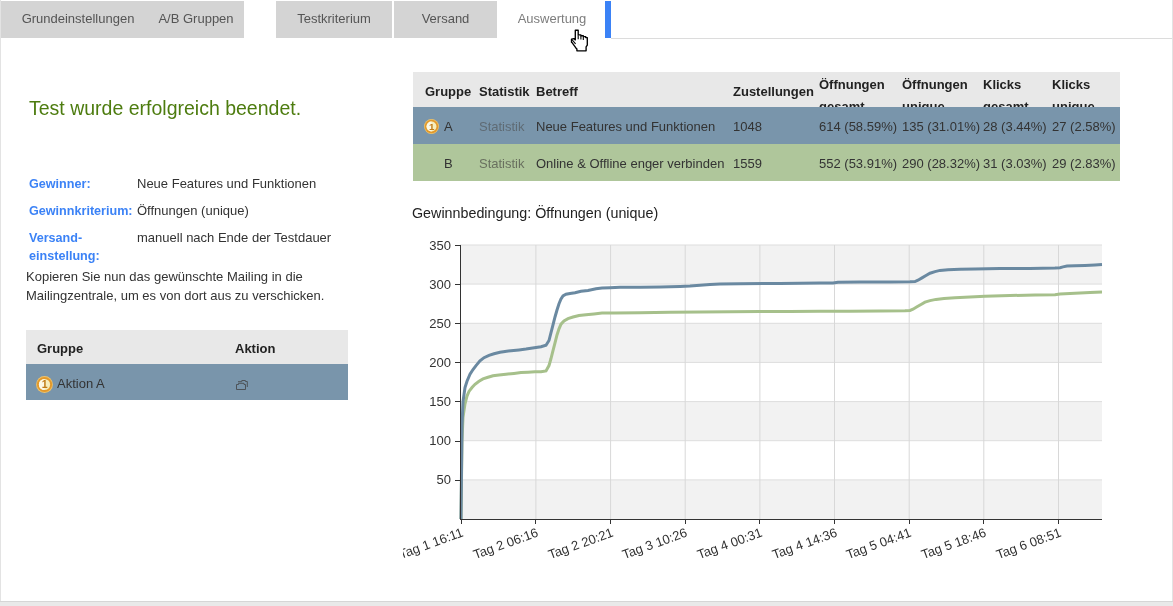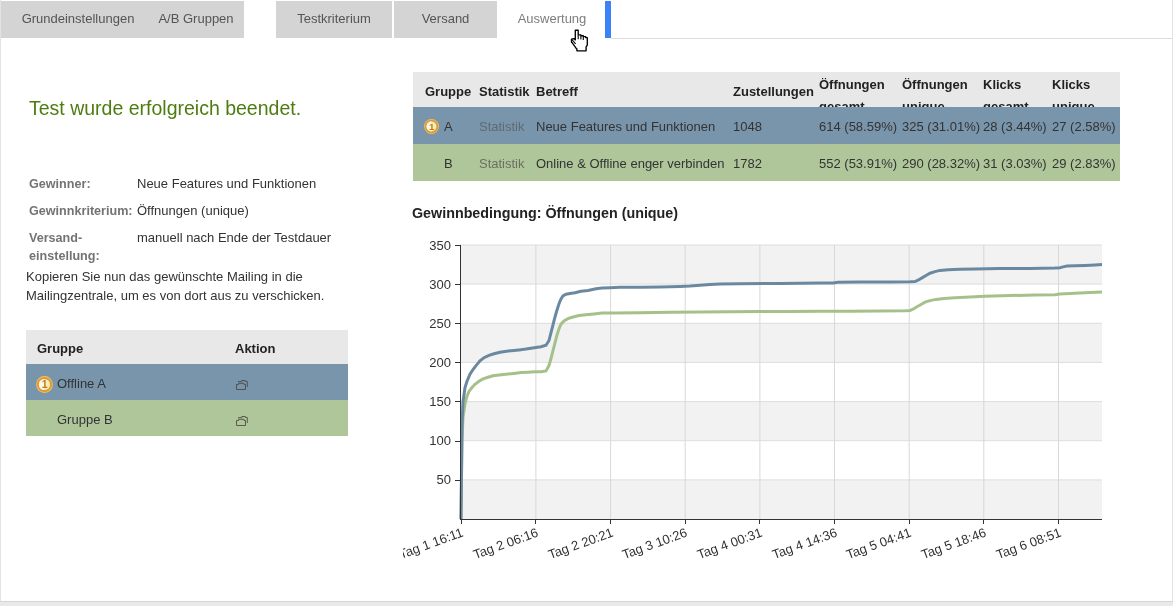--- a/index.html
+++ b/index.html
@@ -11,21 +11,21 @@
   background:#e9e9e9; border-top:1px solid #d6d6d6; }
 
 .tab { position:absolute; top:1px; height:37px; background:#d4d4d4; color:#555555;
   font-size:13px; line-height:35px; text-align:center; }
 .tab.active { background:#ffffff; color:#7d7d7d; border-right:6px solid #3b82f6; }
 .tabline { position:absolute; top:38px; left:611px; width:561px; height:1px; background:#dcdcdc; }
 
 h1 { position:absolute; left:29px; top:97px; font-size:19.5px; line-height:22px; font-weight:400; color:#4d7c0f; }
 .kv { position:absolute; left:29px; top:174.5px; width:370px; font-size:13px; color:#333; line-height:17px; }
 .kv .row { position:absolute; left:0; }
-.kv .lab { font-weight:bold; color:#737373; font-size:12.6px;margin-top:12px; }
+.kv .lab { font-weight:bold; color:#3b82f6; font-size:12.6px;margin-top:12px; }
 .kv .val { position:absolute; left:108px; top:0; width:260px; font-weight:normal; color:#333; }
 .para { position:absolute; left:26px; top:266.5px; width:340px; font-size:13px; line-height:19px; color:#333; }
 
 .ltable { position:absolute; left:26px; top:330px; width:322px; font-size:13px; color:#333; }
 .ltable .hd { height:34px; background:#e8e8e8; position:relative; }
 .ltable .hd span { position:absolute; top:11px; font-weight:bold; color:#222; }
 .lrow { height:36px; position:relative; }
 .lrow.blue { background:#7995ab; }
 .lrow.green { background:#afc69b; }
 .lrow span.gname { position:absolute; left:31px; top:12px; }
@@ -41,21 +41,21 @@
 .rrow.blue { background:#7995ab; }
 .rrow.green { background:#afc69b; }
 .rrow span { position:absolute; top:12.5px; }
 .rrow .stat { color:#5f6b74; }
 .rrow.green .stat { color:#69705f; }
 .rrow .medal { position:absolute; left:11px; top:12.5px; }
 
 .c1 { left:12px; } .c1b { left:31px; } .c2 { left:66px; } .c3 { left:123px;text-align:right; }
 .c4 { left:320px; } .c5 { left:406px; } .c6 { left:489px; } .c7 { left:570px; } .c8 { left:639px; }
 
-.ctitle { position:absolute; left:412px; top:205px; font-size:14.3px; font-weight:bold; color:#222; }
+.ctitle { position:absolute; left:412px; top:205px; font-size:14.3px; font-weight:normal; color:#222; }
 .chartsvg { position:absolute; left:403px; top:195px; }
 </style>
 </head>
 <body>
 <div class="pageframe"></div>
 <div class="tab" style="left:1px;width:154px;">Grundeinstellungen</div>
 <div class="tab" style="left:148px;width:96px;">A/B Gruppen</div>
 <div class="tab" style="left:276px;width:116px;">Testkriterium</div>
 <div class="tab" style="left:394px;width:103px;">Versand</div>
 <div class="tab active" style="left:499px;width:112px;">Auswertung</div>
@@ -75,32 +75,23 @@
       <span style="left:209px;">Aktion</span>
     </div>
   <div class="lrow blue">
     <svg class="medal" width="17" height="17" viewBox="0 0 17 17">
         <circle cx="8.5" cy="8.5" r="8.4" fill="#efc36b"></circle>
         <circle cx="8.5" cy="8.5" r="7.6" fill="#e2992b"></circle>
         <circle cx="8.5" cy="8.5" r="5.6" fill="#f6eebe"></circle>
         <path d="M8.5 2.9 A5.6 5.6 0 0 1 8.5 14.1 Z" fill="#fcf9e8" transform="rotate(180 8.5 8.5)"></path>
         <text x="8.7" y="12.4" font-size="10.5" font-weight="bold" fill="#c07b18" text-anchor="middle" font-family="Liberation Sans">1</text>
       </svg>
-    <span class="gname">Offline A</span>
+    <span class="gname">Aktion A</span>
     <svg class="cicon" width="13" height="11" viewBox="0 0 13 11">
         <g fill="none" stroke="#4d5358" stroke-width="1">
-          <path d="M2 1.7 H5.8 V0.5 H9.4 V1.5 H11.3 V7"></path>
-          <path d="M0.5 4.5 H2.5 V3.3 H8 V4.5 H9.5 V9.5 H0.5 Z"></path>
-        </g>
-      </svg>
-  </div>
-  <div class="lrow green">
-    <span class="gname">Gruppe B</span>
-    <svg class="cicon" width="13" height="11" viewBox="0 0 13 11">
-        <g fill="none" stroke="#565c4c" stroke-width="1">
           <path d="M2 1.7 H5.8 V0.5 H9.4 V1.5 H11.3 V7"></path>
           <path d="M0.5 4.5 H2.5 V3.3 H8 V4.5 H9.5 V9.5 H0.5 Z"></path>
         </g>
       </svg>
   </div>
 </div>
 
 <div class="rtable">
   <div class="hd">
     <span class="one c1">Gruppe</span>
@@ -118,29 +109,29 @@
         <circle cx="8.5" cy="8.5" r="7.6" fill="#e2992b"></circle>
         <circle cx="8.5" cy="8.5" r="5.6" fill="#f6eebe"></circle>
         <path d="M8.5 2.9 A5.6 5.6 0 0 1 8.5 14.1 Z" fill="#fcf9e8" transform="rotate(180 8.5 8.5)"></path>
         <text x="8.7" y="12.4" font-size="11" font-weight="bold" fill="#c07b18" text-anchor="middle" font-family="Liberation Sans">1</text>
       </svg>
     <span class="c1b">A</span>
     <span class="c2 stat">Statistik</span>
     <span class="c3">Neue Features und Funktionen</span>
     <span class="c4">1048</span>
     <span class="c5">614 (58.59%)</span>
-    <span class="c6">325 (31.01%)</span>
+    <span class="c6">135 (31.01%)</span>
     <span class="c7">28 (3.44%)</span>
     <span class="c8">27 (2.58%)</span>
   </div>
   <div class="rrow green">
     <span class="c1b">B</span>
     <span class="c2 stat">Statistik</span>
     <span class="c3">Online &amp; Offline enger verbinden</span>
-    <span class="c4">1782</span>
+    <span class="c4">1559</span>
     <span class="c5">552 (53.91%)</span>
     <span class="c6">290 (28.32%)</span>
     <span class="c7">31 (3.03%)</span>
     <span class="c8">29 (2.83%)</span>
   </div>
 </div>
 
 <div class="ctitle">Gewinnbedingung: Öffnungen (unique)</div>
 
 <svg class="chartsvg" width="770" height="390" viewBox="403 195 770 390">

